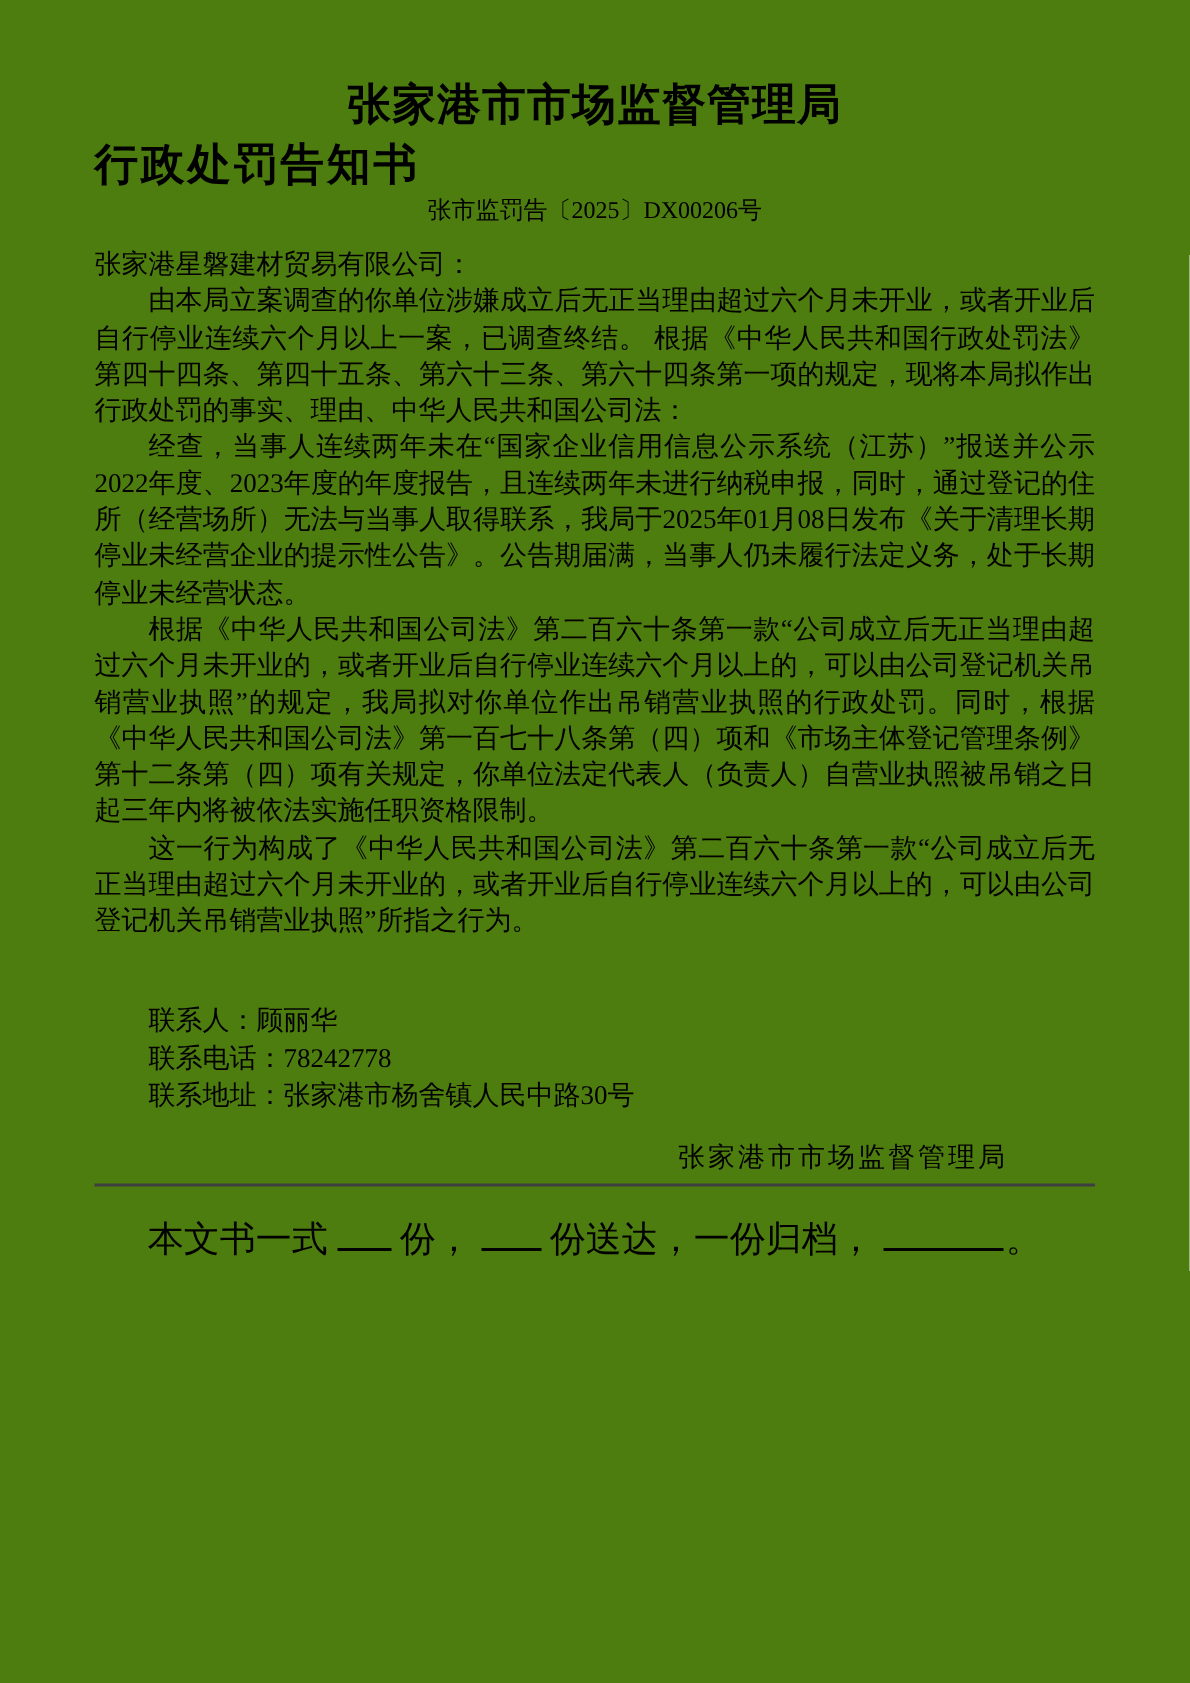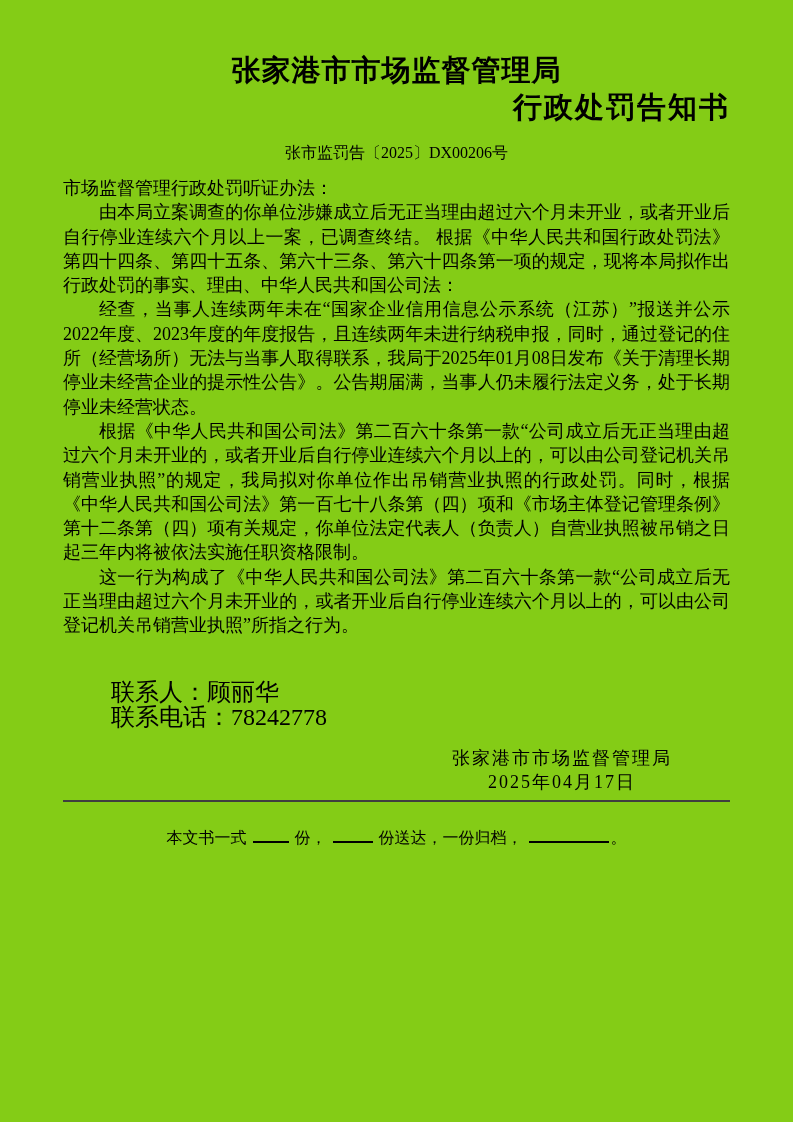--- a/index.html
+++ b/index.html
@@ -5,69 +5,69 @@
   html, body {
     margin: 0;
     padding: 0;
     background: #e8e8e8;
   }
   .page {
     position: relative;
     width: 793px;
     height: 1122px;
     margin: 0 auto;
-    background: #84cc16;
+    background: #4d7c0f;
     color: #000000;
     font-family: "Liberation Serif", "DejaVu Serif", serif;
     overflow: hidden;
     box-sizing: border-box;
   }
   .content {
     padding: 50px 63px 0 63px;
   }
   .agency-title {
     margin: 0;
     text-align: center;
     font-family: "Liberation Sans", "DejaVu Sans", sans-serif;
     font-weight: bold;
     font-size: 29px;
     line-height: 40px;
     letter-spacing: 1px;
   }
   .doc-title {
     margin: 0;
-    text-align: right;
-    font-family: Liberation Mono, monospace;
+    text-align: left;
+    font-family: Liberation Sans, sans-serif;
     font-weight: bold;
     font-size: 29px;
     line-height: 40px;
     letter-spacing: 2px;
   }
   .doc-number {
-    margin-top: 12px;
+    margin-top: 0;
     text-align: center;
     font-size: 16px;
     line-height: 22px;
   }
   .body-text {
     margin-top: 12px;
     font-size: 18px;
     line-height: 24.3px;
     text-align: justify;
   }
   .body-text p {
     margin: 0;
     text-indent: 2em;
   }
   .body-text .recipient {
     text-indent: 0;
   }
   .contact-block {
     margin-top: 42px;
-    font-size: 24px;
+    font-size: 18px;
     line-height: 25px;
   }
   .contact-block .contact-line {
     padding-left: 2em;
   }
   .signature-block {
     width: max-content;
     margin: 16px 58px 0 auto;
     text-align: center;
     font-size: 18px;
@@ -76,21 +76,21 @@
   }
   .divider {
     margin-top: 6px;
     border: none;
     border-top: 2px solid #3f3f3f;
     height: 0;
   }
   .footer-line {
     margin-top: 24px;
     text-align: center;
-    font-size: 16px;
+    font-size: 24px;
     line-height: 24px;
   }
   .blank {
     display: inline-block;
     border-bottom: 2px solid #000;
     height: 14px;
     vertical-align: baseline;
     margin: 0 6px;
   }
   .blank-copies { width: 36px; }
@@ -101,35 +101,35 @@
 <body>
 
 <div class="page">
   <div class="content">
 
     <h1 class="agency-title">张家港市市场监督管理局</h1>
     <h1 class="doc-title">行政处罚告知书</h1>
     <div class="doc-number">张市监罚告〔2025〕DX00206号</div>
 
     <div class="body-text">
-      <p class="recipient">市场监督管理行政处罚听证办法：</p>
+      <p class="recipient">张家港星磐建材贸易有限公司：</p>
       <p>由本局立案调查的你单位涉嫌成立后无正当理由超过六个月未开业，或者开业后自行停业连续六个月以上一案，已调查终结。 根据《中华人民共和国行政处罚法》第四十四条、第四十五条、第六十三条、第六十四条第一项的规定，现将本局拟作出行政处罚的事实、理由、中华人民共和国公司法：</p>
       <p>经查，当事人连续两年未在“国家企业信用信息公示系统（江苏）”报送并公示2022年度、2023年度的年度报告，且连续两年未进行纳税申报，同时，通过登记的住所（经营场所）无法与当事人取得联系，我局于2025年01月08日发布《关于清理长期停业未经营企业的提示性公告》。公告期届满，当事人仍未履行法定义务，处于长期停业未经营状态。</p>
       <p>根据《中华人民共和国公司法》第二百六十条第一款“公司成立后无正当理由超过六个月未开业的，或者开业后自行停业连续六个月以上的，可以由公司登记机关吊销营业执照”的规定，我局拟对你单位作出吊销营业执照的行政处罚。同时，根据《中华人民共和国公司法》第一百七十八条第（四）项和《市场主体登记管理条例》第十二条第（四）项有关规定，你单位法定代表人（负责人）自营业执照被吊销之日起三年内将被依法实施任职资格限制。</p>
       <p>这一行为构成了《中华人民共和国公司法》第二百六十条第一款“公司成立后无正当理由超过六个月未开业的，或者开业后自行停业连续六个月以上的，可以由公司登记机关吊销营业执照”所指之行为。</p>
     </div>
 
     <div class="contact-block">
       <div class="contact-line">联系人：顾丽华</div>
       <div class="contact-line">联系电话：78242778</div>
+      <div class="contact-line">联系地址：张家港市杨舍镇人民中路30号</div>
     </div>
 
     <div class="signature-block">
       <div>张家港市市场监督管理局</div>
-      <div>2025年04月17日</div>
     </div>
 
     <hr class="divider">
 
     <div class="footer-line">
       <span>本文书一式</span><span class="blank blank-copies"></span><span>份，</span><span class="blank blank-delivery"></span><span>份送达，一份归档，</span><span class="blank blank-archive"></span><span>。</span>
     </div>
 
   </div>
 </div>

